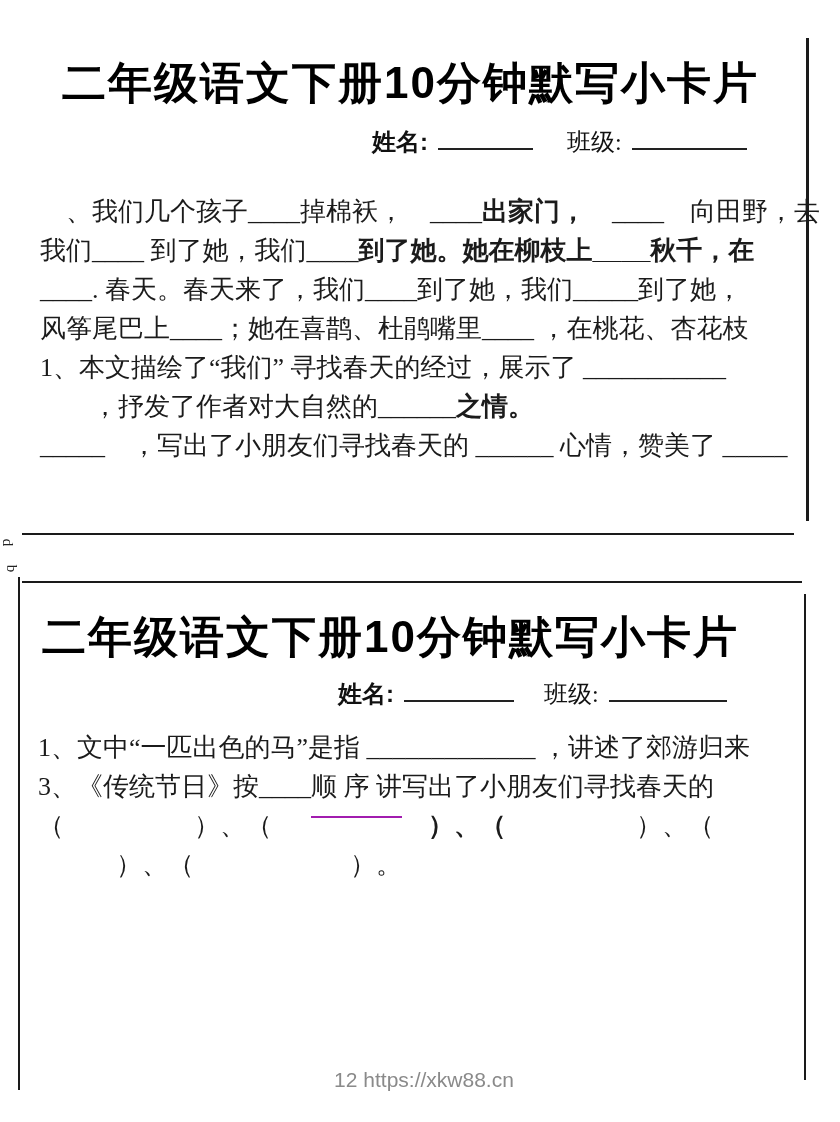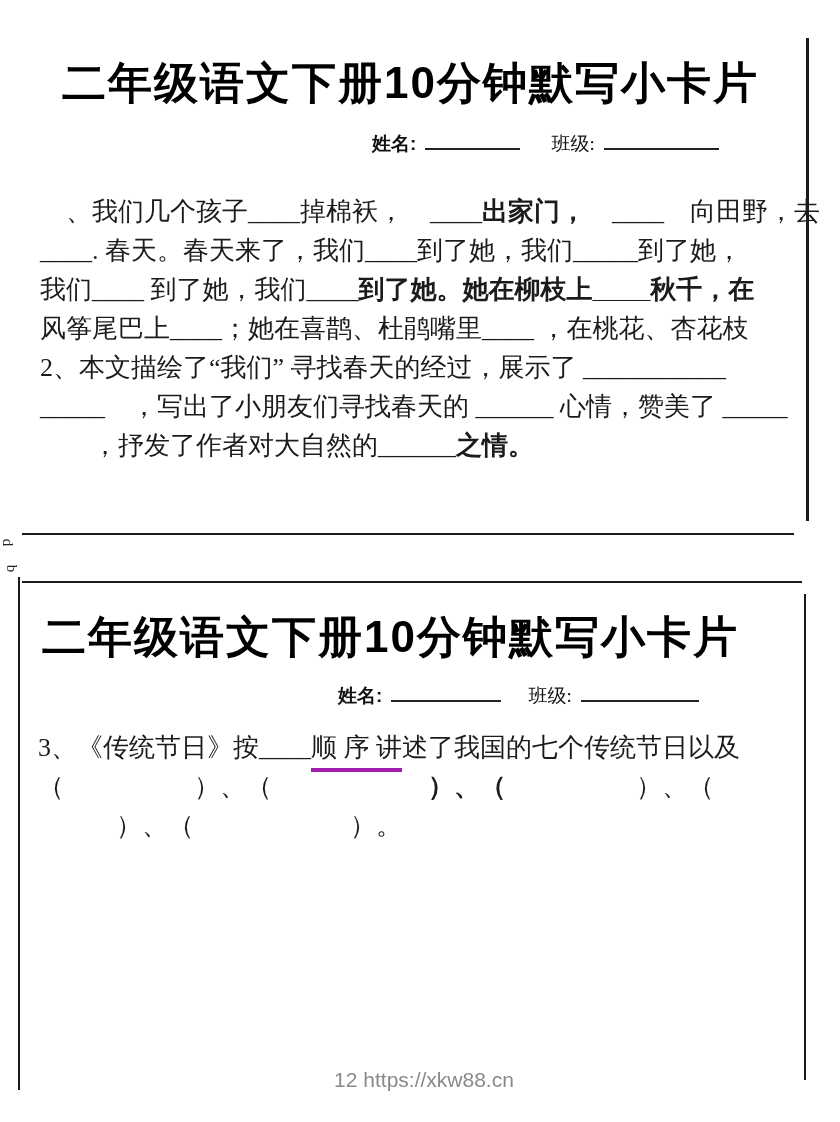--- a/index.html
+++ b/index.html
@@ -17,21 +17,21 @@
     font-weight:700;
     font-size:44px;
     letter-spacing:2px;
     white-space:nowrap;
     color:#000;
   }
   #title1 { top:54px; left:62px; }
   #title2 { top:608px; left:42px; }
   .meta-row {
     position:absolute;
-    font-size:19px;
+    font-size:24px;
     white-space:nowrap;
   }
   #meta1 { top:126px; left:372px; }
   #meta2 { top:678px; left:338px; }
   .meta-label { font-weight:700; font-family:"Liberation Sans", sans-serif; }
   .meta-label.thin { font-weight:400; font-family:"Liberation Serif", serif; }
   .blank-line {
     display:inline-block;
     border-bottom:2px solid #222;
     height:22px;
@@ -49,22 +49,22 @@
     height:39px;
     line-height:39px;
     white-space:pre;
   }
   .seg { }
   .seg.b {
     font-weight:700;
     font-family:"Liberation Sans", sans-serif;
   }
   .seg.u {
-    border-bottom:4px solid #a21caf;
-    padding-bottom:6px;
+    border-bottom:2px solid #a21caf;
+    padding-bottom:15px;
   }
   .rule {
     position:absolute;
     background:#1a1a1a;
   }
   #card1-right-border { left:806px; top:38px; width:3px; height:483px; }
   #divider-line-top   { left:22px;  top:533px; width:772px; height:2px; }
   #divider-line-bottom{ left:22px;  top:581px; width:780px; height:2px; }
   #card2-left-border  { left:18px;  top:577px; width:2px;  height:513px; }
   #card2-right-border { left:804px; top:594px; width:2px;  height:486px; }
@@ -95,47 +95,48 @@
 <div id="meta1" class="meta-row">
   <span class="meta-label">姓名:</span>
   <span class="blank-line" style="width:95px"></span>
   <span style="display:inline-block;width:18px"></span>
   <span class="meta-label thin">班级:</span>
   <span class="blank-line" style="width:115px"></span>
 </div>
 
 <div id="body1" class="card-body">
     <div class="line"><span class="seg">　、我们几个孩子</span><span class="seg">____</span><span class="seg">掉棉袄，　</span><span class="seg">____</span><span class="seg b">出家门，</span><span class="seg">　</span><span class="seg">____</span><span class="seg">　向田野，去</span></div>
+    <div class="line"><span class="seg">我们</span><span class="seg">____</span><span class="seg"> 到了她，我们</span><span class="seg">____</span><span class="seg b">到了她。她在柳枝上</span><span class="seg b">____</span><span class="seg b">秋千，在</span></div>
     <div class="line"><span class="seg">____</span><span class="seg">. 春天。春天来了，我们</span><span class="seg">____</span><span class="seg">到了她，我们</span><span class="seg">_____</span><span class="seg">到了她，</span></div>
-    <div class="line"><span class="seg">我们</span><span class="seg">____</span><span class="seg"> 到了她，我们</span><span class="seg">____</span><span class="seg b">到了她。她在柳枝上</span><span class="seg b">____</span><span class="seg b">秋千，在</span></div>
     <div class="line"><span class="seg">风筝尾巴上</span><span class="seg">____</span><span class="seg">；她在喜鹊、杜鹃嘴里</span><span class="seg">____</span><span class="seg"> ，在桃花、杏花枝</span></div>
-    <div class="line"><span class="seg">2、本文描绘了“我们” 寻找春天的经过，展示了 </span><span class="seg">___________</span></div>
+    <div class="line"><span class="seg">1、本文描绘了“我们” 寻找春天的经过，展示了 </span><span class="seg">___________</span></div>
+    <div class="line"><span class="seg">　　，抒发了作者对大自然的</span><span class="seg">______</span><span class="seg b">之情。</span></div>
     <div class="line"><span class="seg">_____</span><span class="seg">　，写出了小朋友们寻找春天的 </span><span class="seg">______</span><span class="seg"> 心情，赞美了 </span><span class="seg">_____</span></div>
-    <div class="line"><span class="seg">　　，抒发了作者对大自然的</span><span class="seg">______</span><span class="seg b">之情。</span></div>
   </div>
 
 <div id="card1-right-border" class="rule"></div>
 
 <div id="divider-line-top" class="rule"></div>
 <div id="divider-line-bottom" class="rule"></div>
 <div id="margin-letter-d" class="margin-letter">d</div>
 <div id="margin-letter-b" class="margin-letter">b</div>
 
 <div id="title2" class="card-title">二年级语文下册10分钟默写小卡片</div>
 
 <div id="meta2" class="meta-row">
   <span class="meta-label">姓名:</span>
   <span class="blank-line" style="width:110px"></span>
   <span style="display:inline-block;width:14px"></span>
   <span class="meta-label thin">班级:</span>
   <span class="blank-line" style="width:118px"></span>
 </div>
 
 <div id="body2" class="card-body">
-    <div class="line"><span class="seg">3、《传统节日》按</span><span class="seg">____</span><span class="seg u">顺 序 讲</span><span class="seg">述了我国的七个传统节日以及</span></div>
+    <div class="line"><span class="seg">1、文中“一匹出色的马”是指 </span><span class="seg">_____________</span><span class="seg"> ，讲述了郊游归来</span></div>
+    <div class="line"><span class="seg">3、《传统节日》按</span><span class="seg">____</span><span class="seg u">顺 序 讲</span><span class="seg">写出了小朋友们寻找春天的</span></div>
     <div class="line"><span class="seg">（　　　　　）、（　　　　　　</span><span class="seg b">）、（</span><span class="seg">　　　　　）、（</span></div>
     <div class="line"><span class="seg">　　　）、（　　　　　　）。</span></div>
   </div>
 
 <div id="card2-left-border" class="rule"></div>
 <div id="card2-right-border" class="rule"></div>
 
 <div id="page-footer">12 https://xkw88.cn</div>
 
 </body></html>

